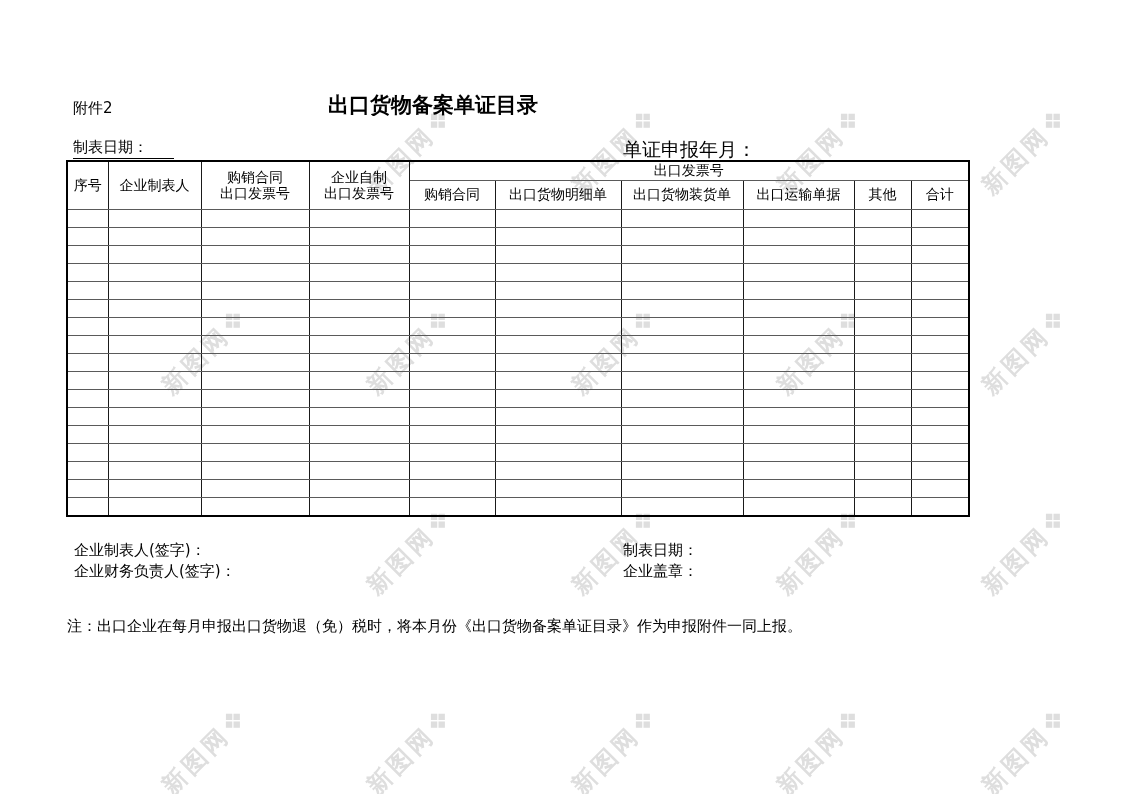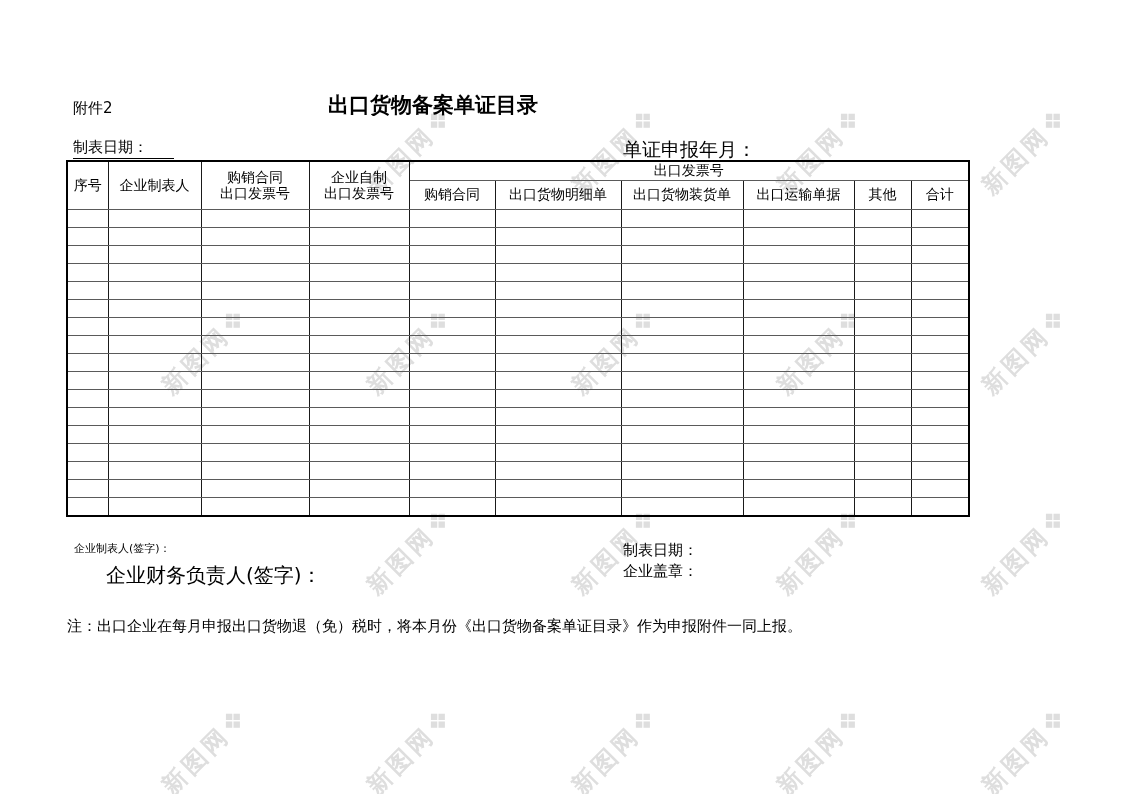--- a/index.html
+++ b/index.html
@@ -54,22 +54,22 @@
     text-align: center;
     vertical-align: middle;
     padding: 0;
     overflow: hidden;
   }
   .filing thead tr.h1 th { height: 16px; }
   .filing thead tr.h2 th { height: 29px; }
   .filing tbody td { height: 18px; }
   .two-line { white-space: pre-line; line-height: 1.12; }
   
-  .sig-1  { position: absolute; left: 74px;  top: 541px; font-size: 11px; text-align: center; }
-  .sig-2  { position: absolute; left: 74px;  top: 562px; font-size: 20px; margin-left: 32px; }
+  .sig-1  { position: absolute; left: 74px;  top: 541px; font-size: 15px; text-align: center; }
+  .sig-2  { position: absolute; left: 74px;  top: 562px; font-size: 15px; }
   .date-1 { position: absolute; left: 623px; top: 541px; font-size: 15px; }
   .seal-1 { position: absolute; left: 623px; top: 562px; font-size: 15px; text-align: center; }
   .note   { position: absolute; left: 67px;  top: 580px; font-size: 15px; white-space: nowrap; margin-top: 37px; }
 </style>
 </head>
 <body>
 
 <div class="page">
 
   <div class="watermark-layer">

